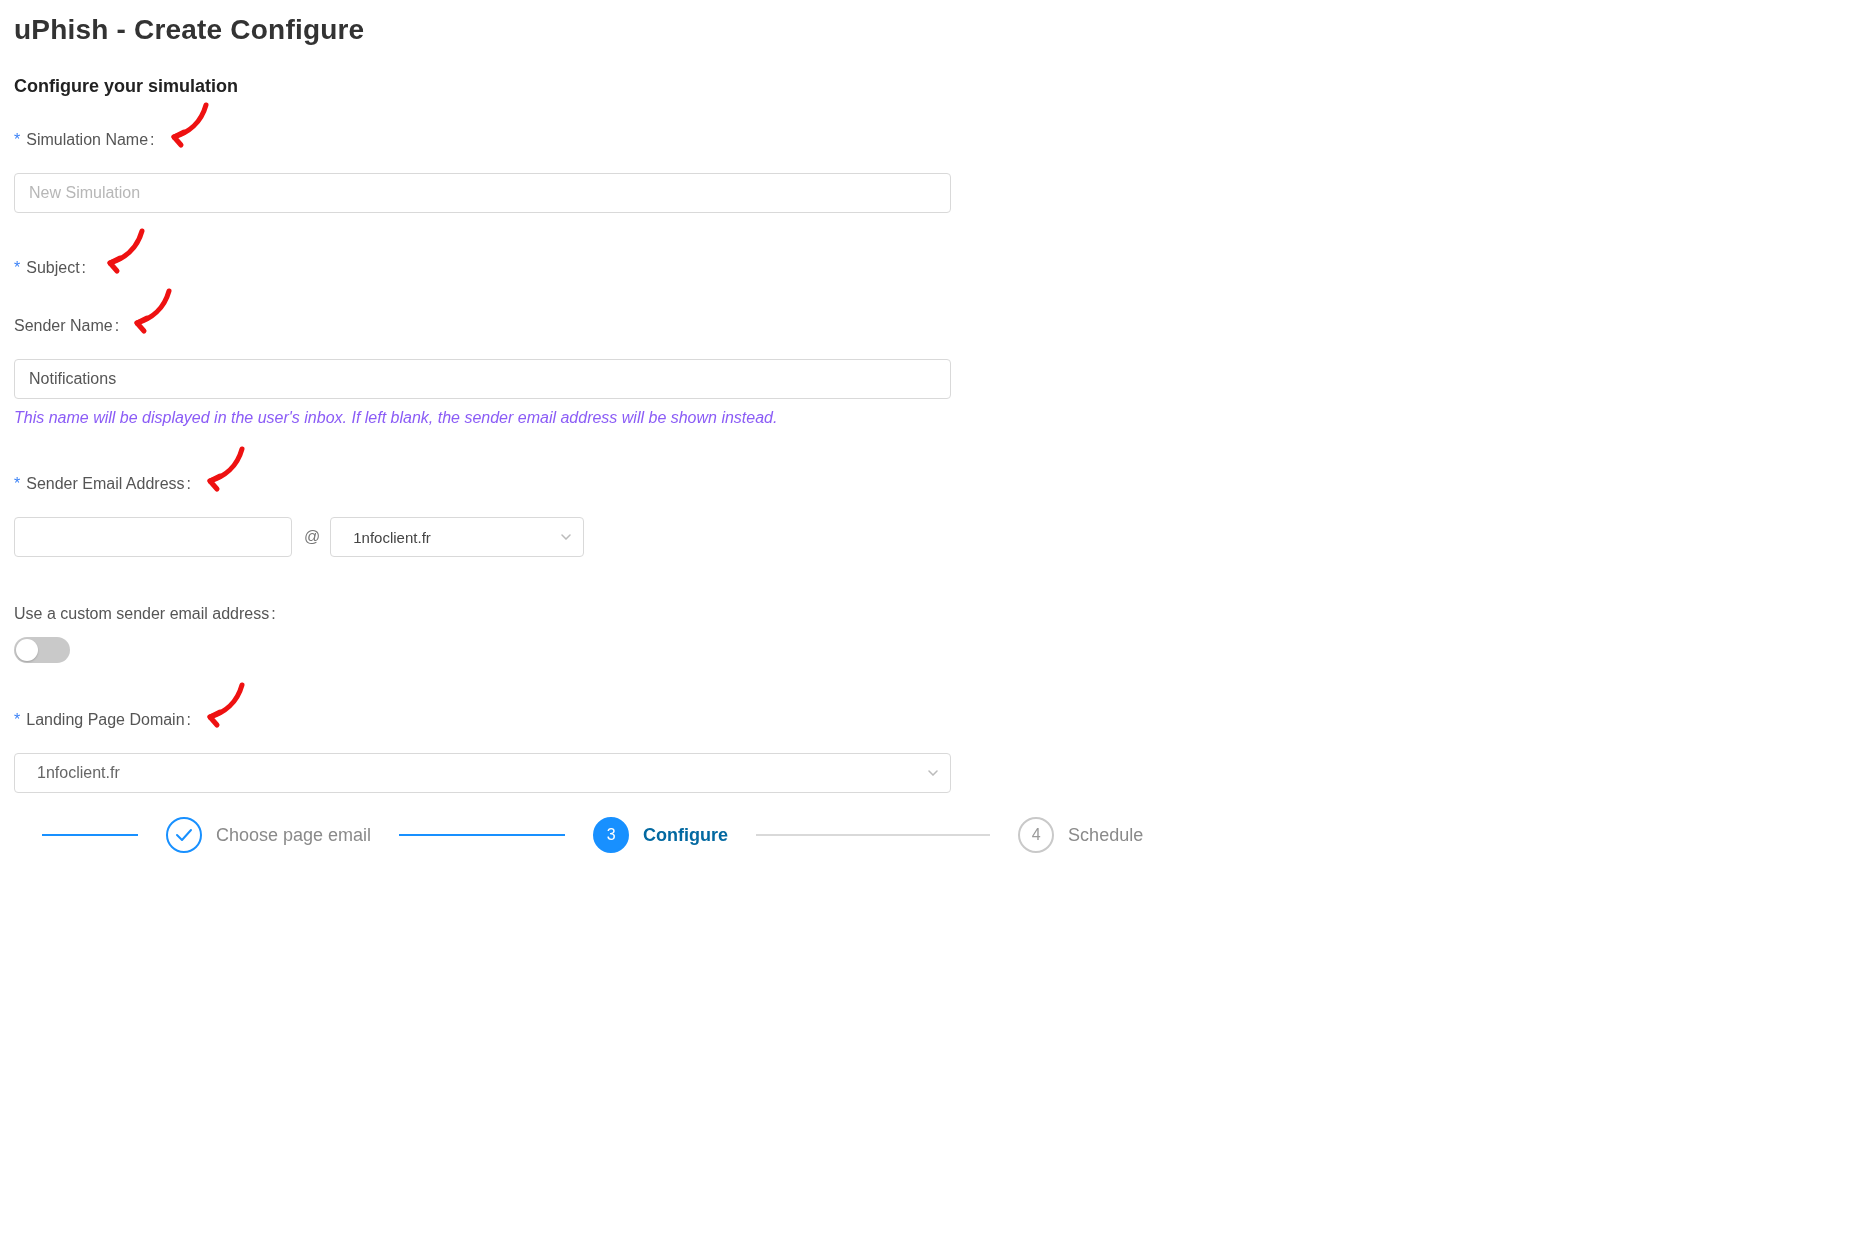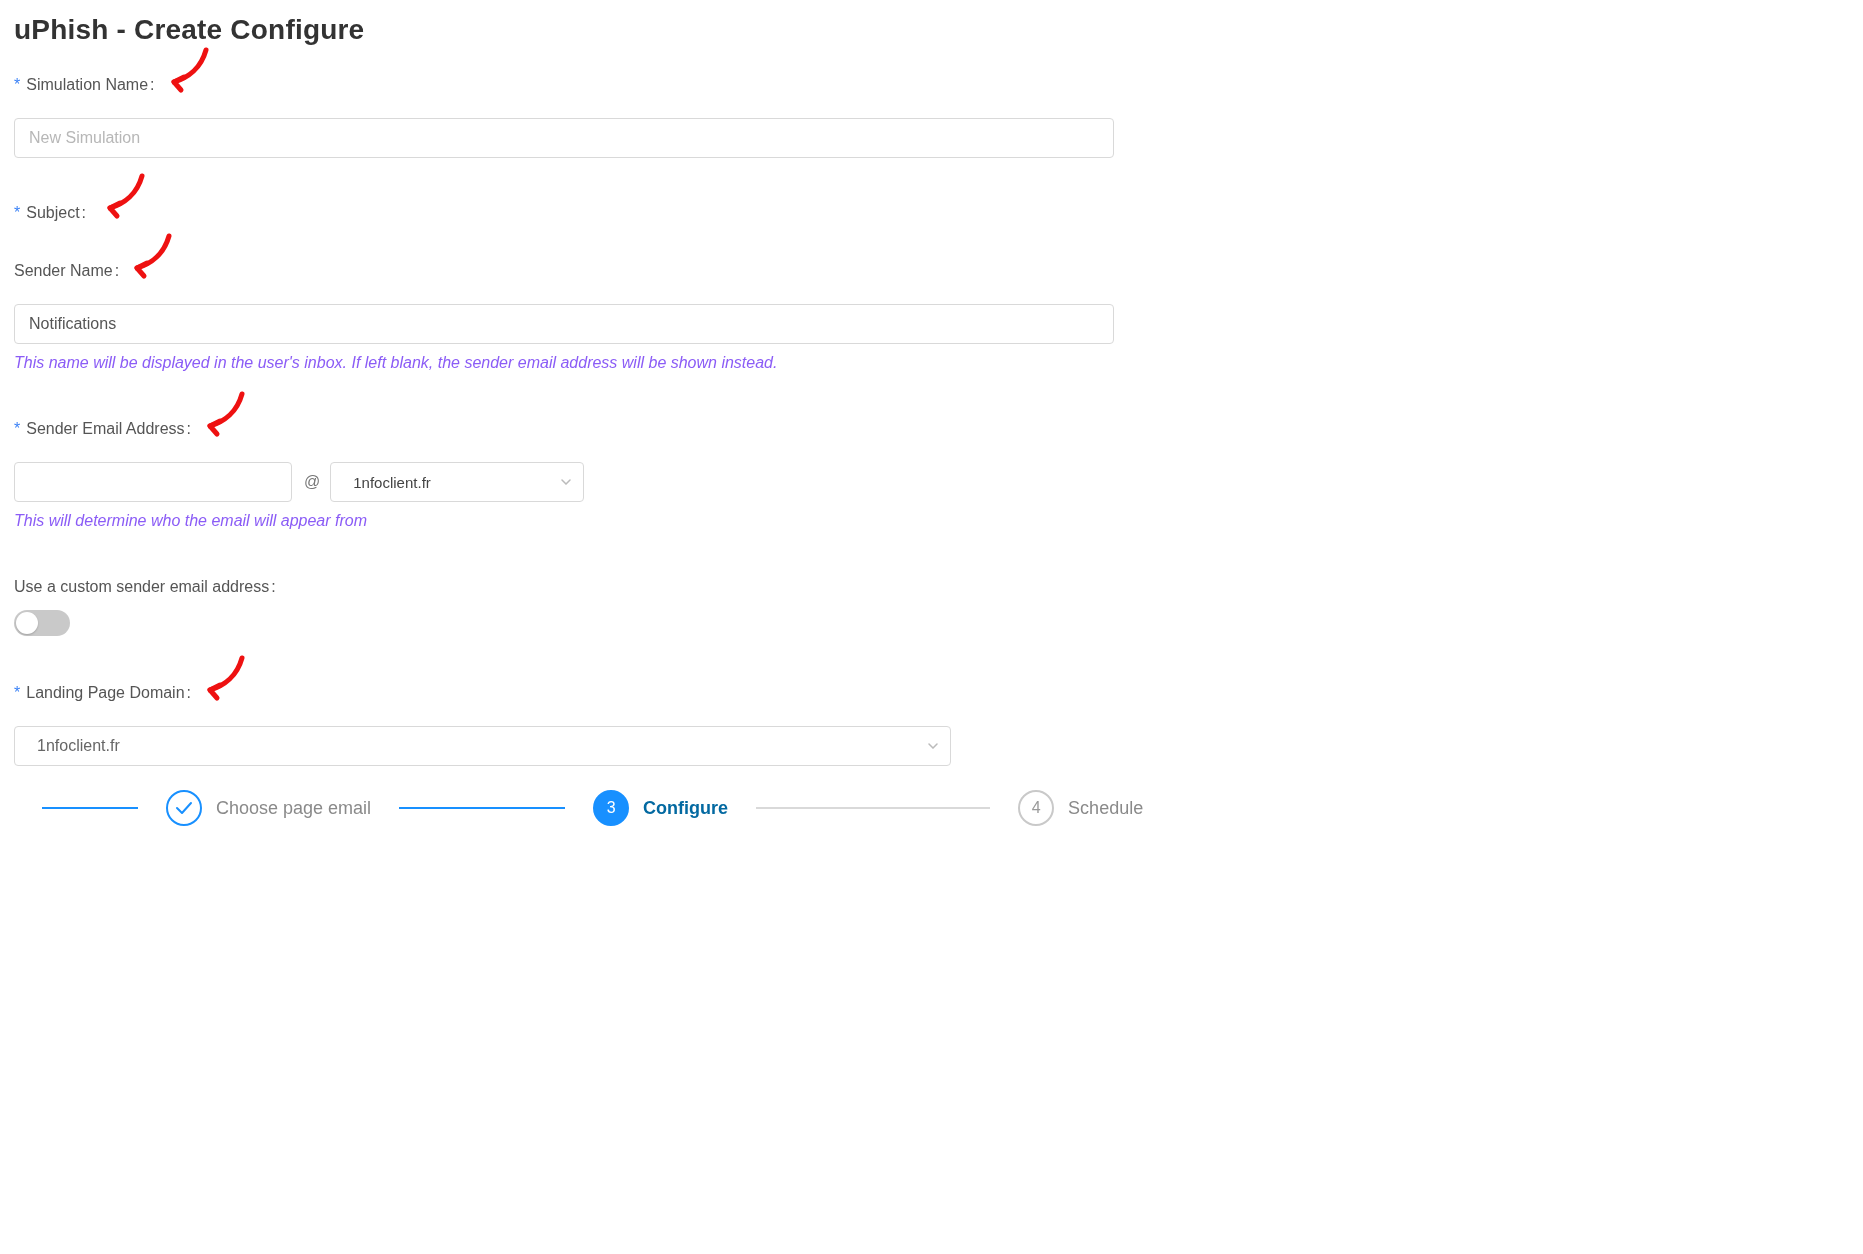--- a/index.html
+++ b/index.html
@@ -5,21 +5,21 @@
   * { box-sizing: border-box; }
   html, body { margin:0; padding:0; width:1863px; height:1254px; font-family: "Segoe UI", "Helvetica Neue", Arial, sans-serif; color:#333; }
   .page { padding: 14px 14px 0 14px; position:relative; }
   h1.page-title { font-size: 28px; font-weight:600; margin:0 0 30px 0; color:#333; letter-spacing:0.2px;}
   .section-sub { font-size:18px; font-weight:600; margin:0 0 34px 0; color:#222; }
   .form-block { margin-bottom:22px; position:relative; }
   .field-label { font-size:16px; color:#555; margin-bottom:24px; display:flex; align-items:center; }
   .asterisk { color:#3b82f6; margin-right:6px; font-size:16px; }
   .colon { margin-left:2px; }
   .text-input {
-    width:1100px; height:40px; border:1px solid #d9d9d9; border-radius:4px;
+    width:937px; height:40px; border:1px solid #d9d9d9; border-radius:4px;
     padding:0 14px; font-size:16px; color:#555; outline:none;
     background:#fff;
   }
   .text-input::placeholder { color:#b7b7b7; }
   .help-text { color:#8b5cf6; font-style:italic; font-size:16px; margin-top:10px; }
   .email-row { display:flex; align-items:center; }
   .email-local { width:278px; height:40px; border:1px solid #d9d9d9; border-radius:4px; padding:0 12px; font-size:16px; outline:none;}
   .at-sym { margin:0 10px 0 12px; color:#777; font-size:16px;}
   .select-wrap {
     position:relative; width:254px; height:40px; border:1px solid #d9d9d9; border-radius:4px;
@@ -58,20 +58,21 @@
   .step-label { font-size:18px; color:#8a8a8a; }
   .step-label.strong { color:#0369a1; font-weight:600; }
   .step-line { height:2px; background:#1890ff; margin:0 28px; }
   .step-line.grey { background:#d9d9d9; }
 </style>
 </head>
 <body>
 
 <div class="page">
   <h1 class="page-title">uPhish - Create Configure</h1>
+  <div class="section-sub">Configure your simulation</div>
 
   <div class="form-block" style="margin-bottom:46px;">
     <div class="field-label">
       <span class="asterisk">*</span>
       <span>Simulation Name</span>
       <span class="colon">:</span>
     </div>
     <input class="text-input" type="text" placeholder="New Simulation" value="" style="">
     
     <svg class="arrow" style="left:152px; top:-30px;" width="50" height="50" viewBox="0 0 50 50">
@@ -118,21 +119,20 @@
       <span class="at-sym">@</span>
       <div class="select-wrap">
         <span>1nfoclient.fr</span>
         <span class="chevron-down">
           <svg width="10" height="6" viewBox="0 0 10 6">
               <path d="M1 1 L5 5 L9 1" stroke="#bbb" stroke-width="1.5" fill="none" stroke-linecap="round"></path>
             </svg>
         </span>
       </div>
     </div>
-    <div class="help-text">This will determine who the email will appear from</div>
     <svg class="arrow" style="left:188px; top:-30px;" width="50" height="50" viewBox="0 0 50 50">
       <path d="M40 4 C 35 22, 22 32, 8 36" stroke="#e11" stroke-width="5" fill="none" stroke-linecap="round"></path>
       <path d="M8 36 L18 31 M8 36 L15 44" stroke="#e11" stroke-width="5" fill="none" stroke-linecap="round"></path>
     </svg>
   </div>
 
   <div class="gap-lg"></div>
 
   <div class="form-block" style="margin-bottom:6px;">
     <div class="field-label" style="margin-bottom:14px;">

